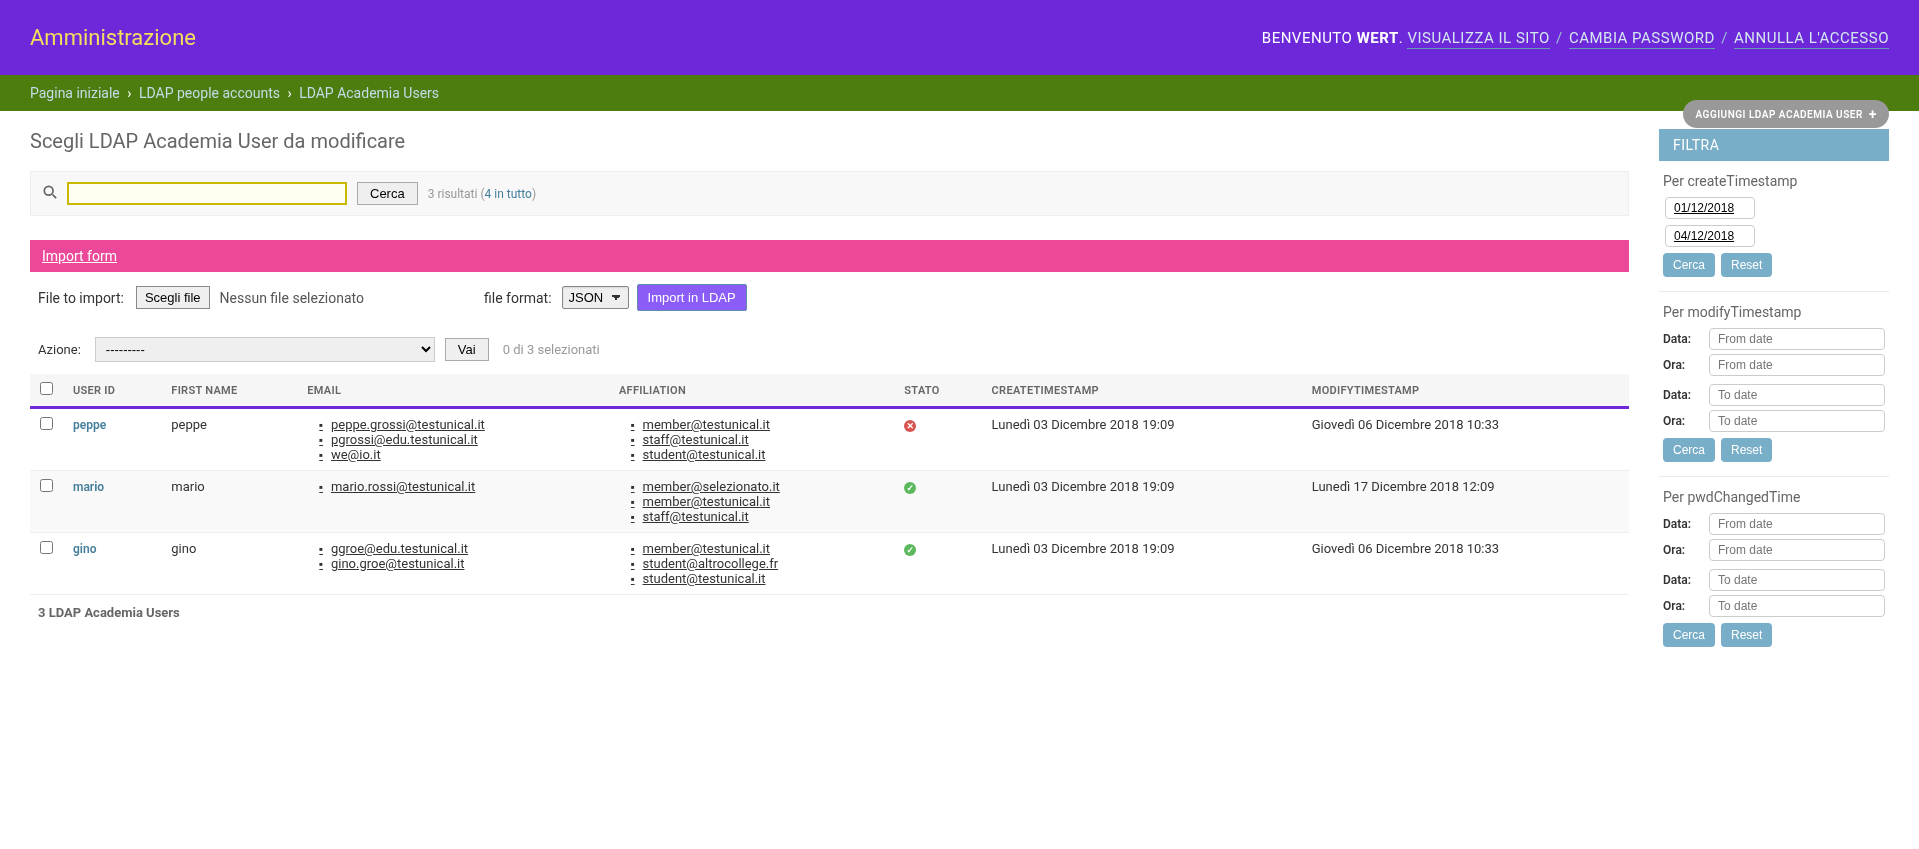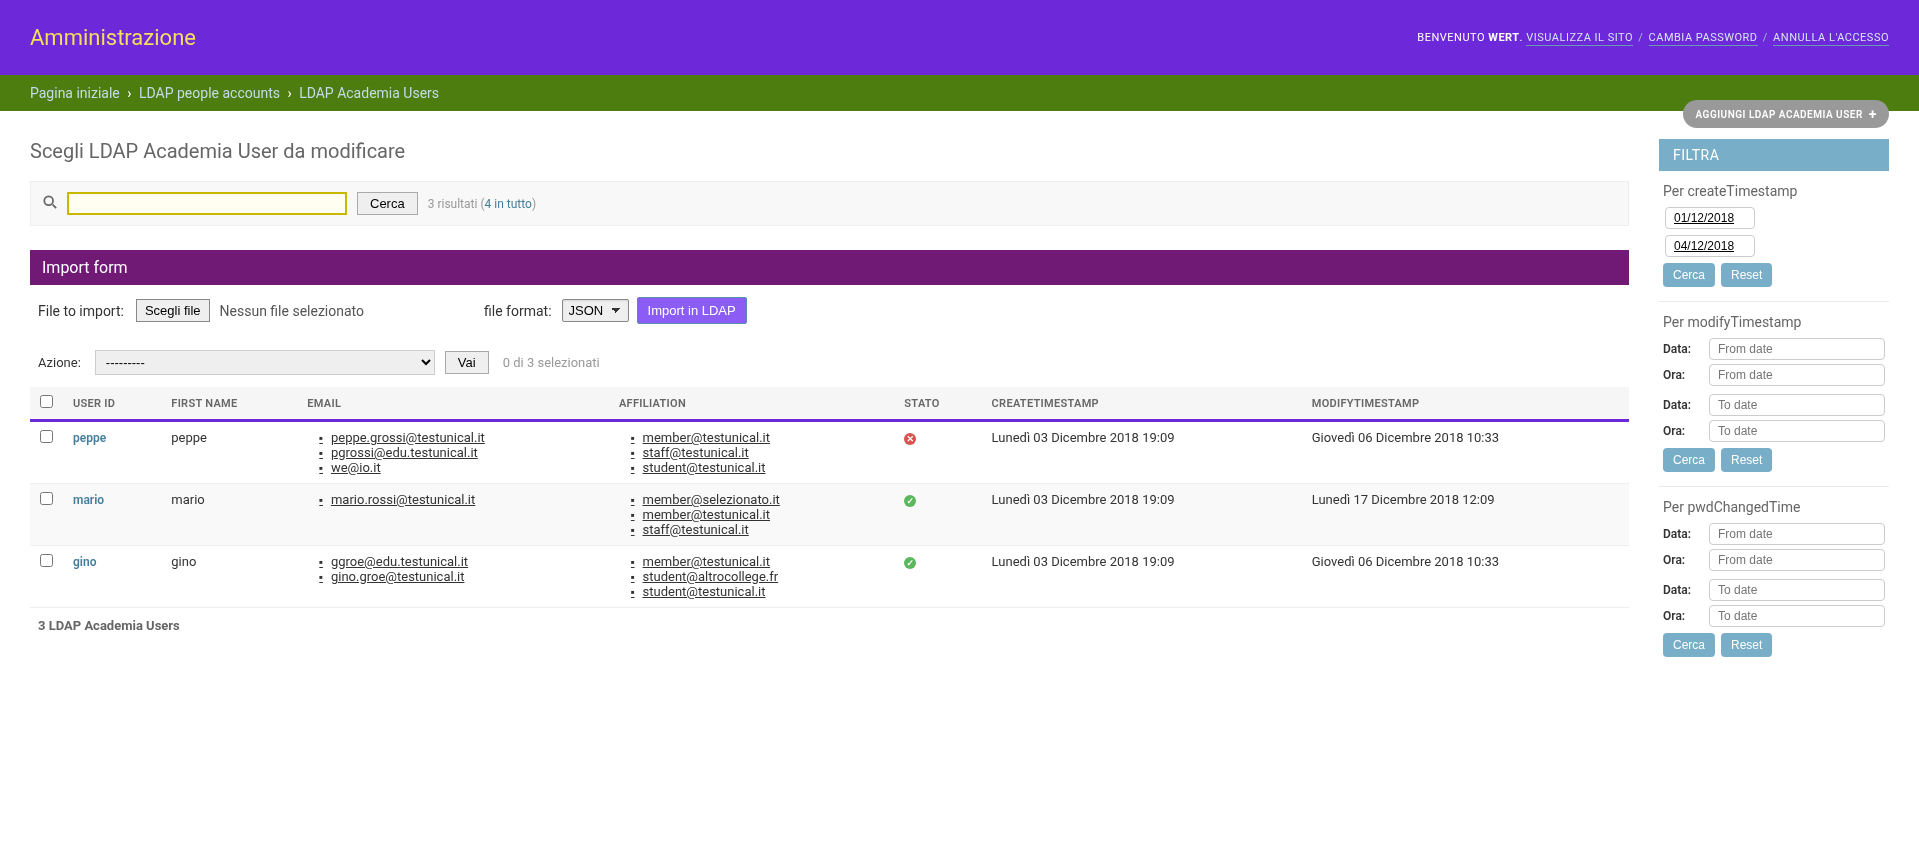--- a/index.html
+++ b/index.html
@@ -1,39 +1,39 @@
 <!DOCTYPE html>
 <html><head>
 <meta charset="utf-8">
 <style>
 * { box-sizing: border-box; margin: 0; padding: 0; }
 body { font-family: -apple-system, BlinkMacSystemFont, "Segoe UI", Roboto, Arial, sans-serif; font-size: 14px; color: #333; background: #fff; }
 .header { background: #6d28d9; color: #fff; padding: 25px 30px; display: flex; justify-content: space-between; align-items: center; }
 .header-title { color: #f5dd5d; font-size: 22px; font-weight: 400; }
-.header-userlinks { font-size: 11px; letter-spacing: 0.5px; }
+.header-userlinks { font-size: 15px; letter-spacing: 0.5px; }
 .header-userlinks a { color: #d4e6ef; text-decoration: none; border-bottom: 1px solid #6a9ab3; padding-bottom: 1px; }
 .header-userlinks .sep { color: #a0c0d0; margin: 0 2px; }
 .breadcrumbs { background: #4d7c0f; color: #fff; padding: 10px 30px; font-size: 14px; }
 .breadcrumbs a { color: #c4dce8; text-decoration: none; }
 .breadcrumbs .sep { margin: 0 4px; }
 .breadcrumbs .current { color: #c4dce8; }
-.content { display: flex; align-items: flex-start; padding: 28px 30px; gap: 30px; }
+.content { display: flex; align-items: flex-start; padding: 18px 30px; gap: 30px; }
 .main { flex: 1; min-width: 0; }
 .sidebar { width: 230px; flex-shrink: 0; }
 .page-title { font-size: 20px; font-weight: 400; color: #666; margin-bottom: 18px; }
 .object-tools { position: absolute; right: 30px; top: 100px; }
 .add-btn { display: inline-flex; align-items: center; gap: 6px; background: #999; color: #fff; padding: 7px 12px; border-radius: 14px; font-size: 10px; font-weight: 600; letter-spacing: 0.5px; text-decoration: none; cursor: pointer; }
 .plus-icon { font-size: 14px; line-height: 1; }
 .search-bar { background: #f8f8f8; padding: 10px 12px; border: 1px solid #eee; border-top: 1px solid #eee; display: flex; align-items: center; gap: 10px; margin-bottom: 0; }
 .search-icon { color: #666; }
 .search-input { width: 280px; padding: 3px 6px; border: 1px solid #ccc; background: #fffef0; outline: 2px solid #c9b800; outline-offset: -2px; }
 .search-btn { padding: 3px 12px; border: 1px solid #aaa; background: #efefef; cursor: pointer; font-size: 13px; }
 .search-results { font-size: 12px; color: #999; }
 .search-results a { color: #447e9b; text-decoration: none; }
-.import-form-header { background: #701a75; color: #fff; padding: 8px 12px; font-size: 16px; margin-top: 24px; }
+.import-form-header { background: #ec4899; color: #fff; padding: 8px 12px; font-size: 14px; margin-top: 24px; text-decoration: underline; }
 .import-form { display: flex; align-items: center; gap: 10px; padding: 12px 8px 14px 8px; font-size: 14px; }
 .import-form label { margin-right: 2px; }
 .file-btn { padding: 3px 8px; border: 1px solid #888; background: #efefef; cursor: pointer; font-size: 13px; }
 .file-label { color: #555; font-size: 14px; }
 .format-group { margin-left: 110px; display: flex; align-items: center; gap: 8px; }
 .format-select { border: 1px solid #888; background: #efefef; padding: 3px 24px 3px 6px; font-size: 13px; appearance: none; background-image: linear-gradient(45deg, transparent 50%, #333 50%), linear-gradient(135deg, #333 50%, transparent 50%); background-position: right 12px center, right 7px center; background-size: 5px 5px, 5px 5px; background-repeat: no-repeat; border-radius: 2px; box-shadow: inset 0 1px 2px rgba(0,0,0,0.1); }
 .import-btn { background: #8b5cf6; color: #fff; border: 1px solid #5b8fa8; padding: 5px 10px; cursor: pointer; font-size: 13px; border-radius: 2px; }
 .actions { display: flex; align-items: center; gap: 10px; padding: 12px 8px; font-size: 13px; }
 .actions label { margin-right: 4px; }
 .action-select { width: 340px; padding: 3px 6px; border: 1px solid #ccc; font-size: 13px; }

